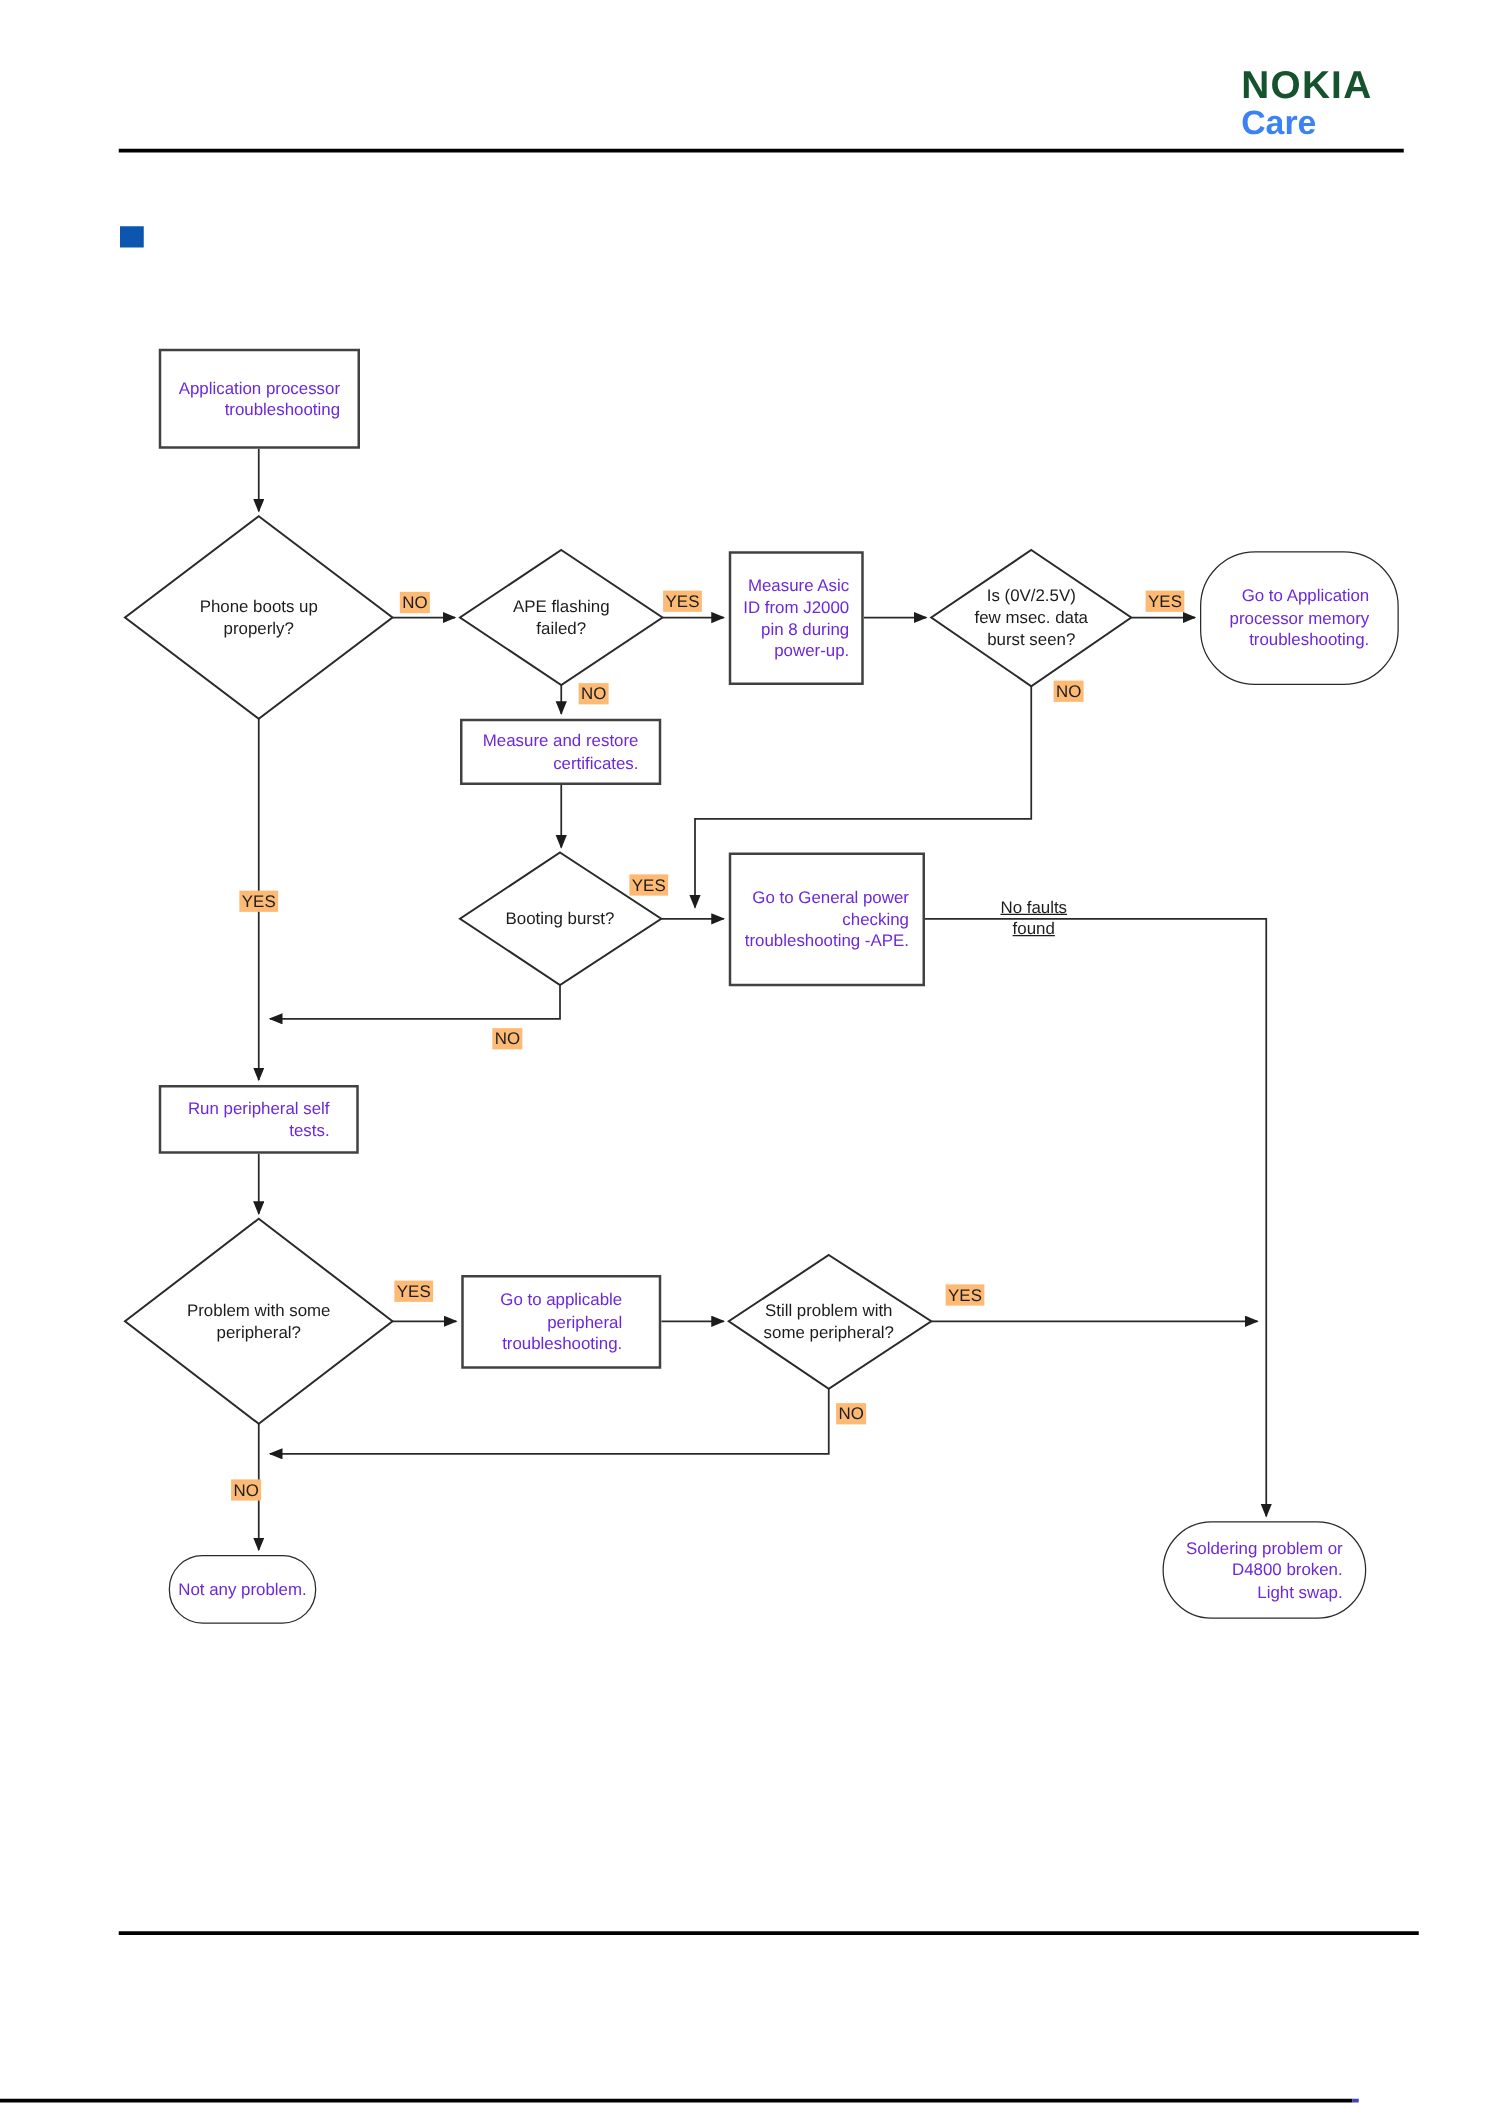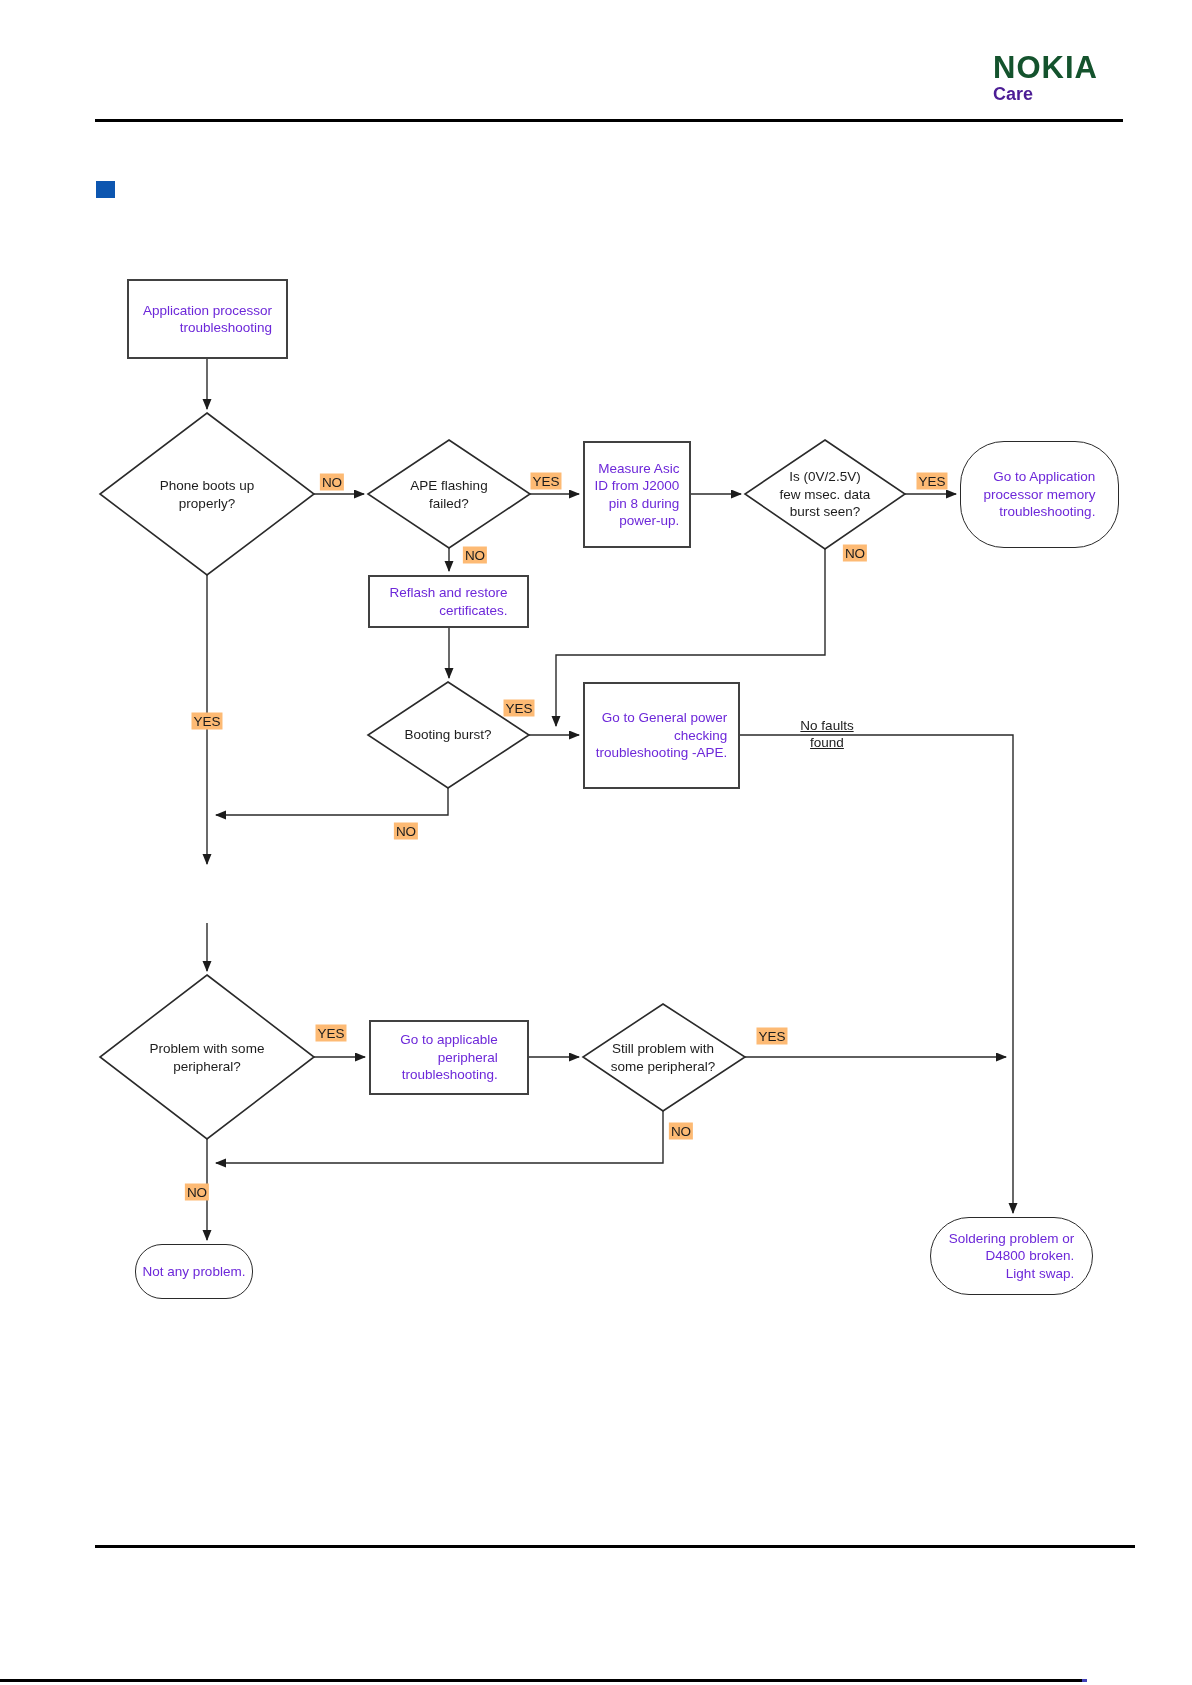--- a/index.html
+++ b/index.html
@@ -10,22 +10,22 @@
     font-family:"Liberation Sans", sans-serif;
     overflow:hidden;
   }
   
   .brand{position:absolute;left:993px;top:52px;line-height:1;}
   .brand-main{
     font-weight:bold;font-size:31px;letter-spacing:1px;
     color:#14532d;
   }
   .brand-sub{
-    font-weight:bold;font-size:18px;letter-spacing:0px;
-    color:#4c1d95;margin-top:2px;
+    font-weight:bold;font-size:27px;letter-spacing:0px;
+    color:#3b82f6;margin-top:2px;
   }
   .rule{position:absolute;background:#000000;}
   .header-rule{left:95px;top:119px;width:1028px;height:3px;}
   .footer-rule{left:95px;top:1545px;width:1040px;height:3px;}
   .bottom-rule{left:0px;top:1679px;width:1082px;height:3px;}
   .blue-tick{position:absolute;left:1082px;top:1679px;width:5px;height:3px;background:#4343B8;}
   .section-bullet{
     position:absolute;left:96px;top:181px;width:19px;height:17px;
     background:#0D56B0;
   }
@@ -106,25 +106,27 @@
 
   <div class="node" style="left:127px;top:279px;width:161px;height:80px;">Application processor
 troubleshooting</div>
   <div class="node" style="left:583px;top:441px;width:108px;height:107px;">Measure Asic
 ID from J2000
 pin 8 during
 power-up.</div>
   <div class="node terminal" style="left:960px;top:441px;width:159px;height:107px;border-radius:44px;">Go to Application
 processor memory
 troubleshooting.</div>
-  <div class="node" style="left:368px;top:575px;width:161px;height:53px;">Reflash and restore
+  <div class="node" style="left:368px;top:575px;width:161px;height:53px;">Measure and restore
 certificates.</div>
   <div class="node" style="left:583px;top:682px;width:157px;height:107px;">Go to General power
 checking
 troubleshooting -APE.</div>
+  <div class="node" style="left:127px;top:868px;width:160px;height:55px;">Run peripheral self
+tests.</div>
   <div class="node" style="left:369px;top:1020px;width:160px;height:75px;">Go to applicable
 peripheral
 troubleshooting.</div>
   <div class="node terminal" style="left:135px;top:1244px;width:118px;height:55px;border-radius:27px;">Not any problem.</div>
   <div class="node terminal" style="left:930px;top:1217px;width:163px;height:78px;border-radius:46px;">Soldering problem or
 D4800 broken.
 Light swap.</div>
 
   <div class="diamond-label" style="left:207px;top:494px;width:140px;">Phone boots up
 properly?</div>

